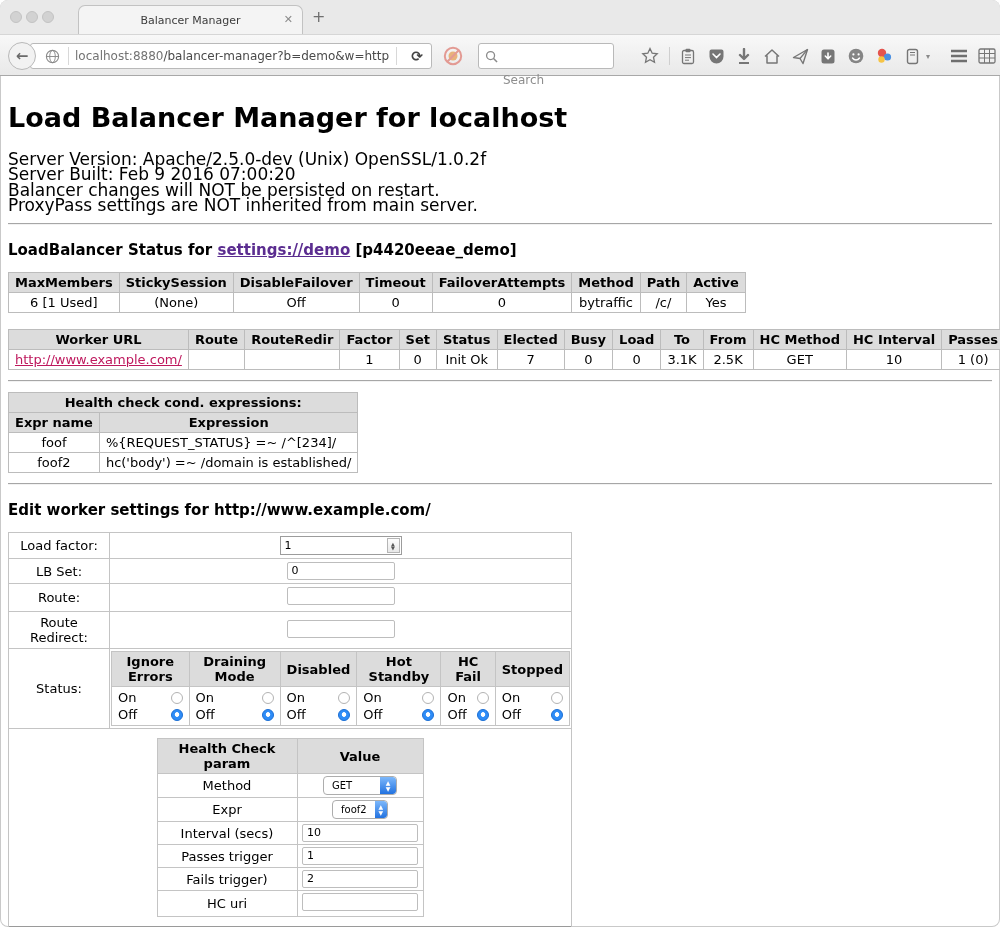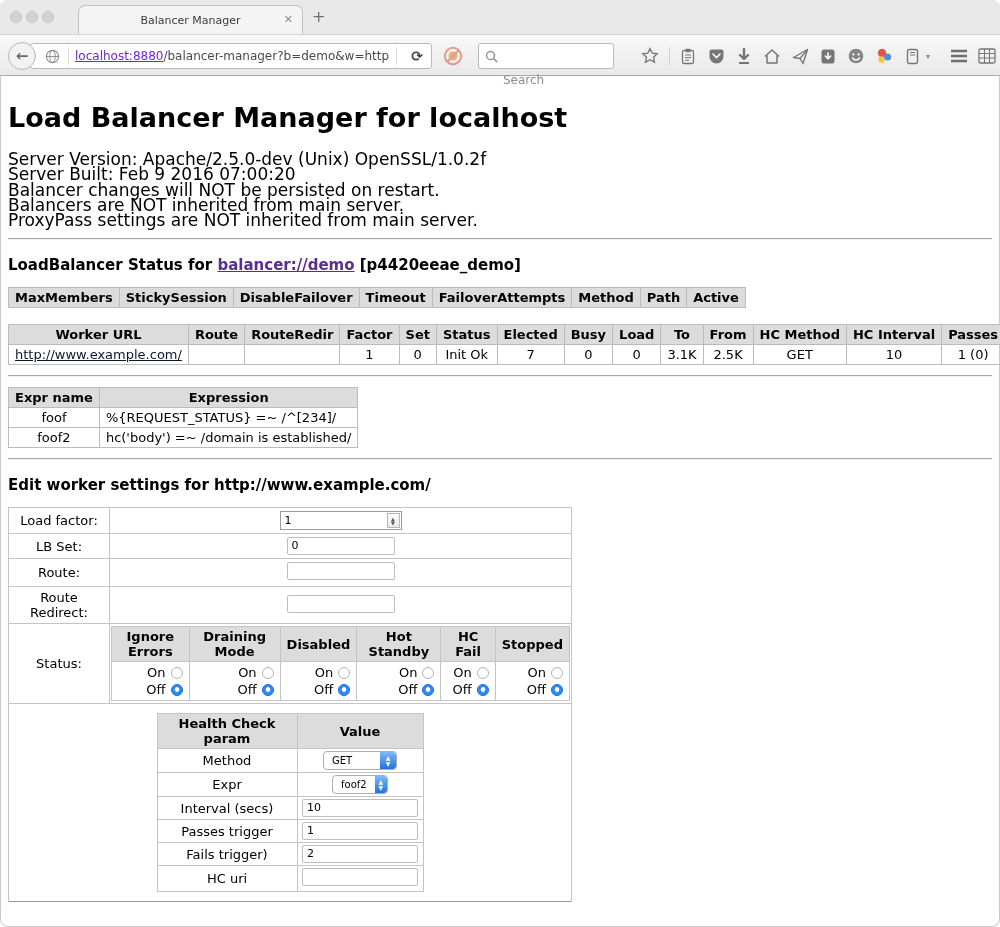--- a/index.html
+++ b/index.html
@@ -21,21 +21,21 @@
 
   .navbar { height:42px; background:linear-gradient(#f8f8f8,#e9e9e9); border-top:1px solid #d6d6d6;
             border-bottom:1px solid #a8a8a8; position:relative; }
   .backbtn { position:absolute; left:8px; top:7px; width:28px; height:28px; border-radius:50%;
              background:#f2f2f2; border:1px solid #b9b9b9; color:#6a6a6a; font-size:15px; font-weight:bold;
              display:flex; align-items:center; justify-content:center; z-index:2; }
   .urlbar { position:absolute; left:30px; top:8px; width:402px; height:26px; background:#fff;
             border:1px solid #b9b9b9; border-radius:3px; display:flex; align-items:center; padding-left:12px; }
   .urlbar .sep { width:1px; height:18px; background:#d8d8d8; margin:0 6px; }
   .url-text { font-size:12px; white-space:nowrap; overflow:hidden; flex:1; }
-  .url-domain { color:#6d28d9;text-decoration:underline; }
+  .url-domain { color:#737373; }
   .url-path { color:#4a4a4a; }
   .reload { color:#444; font-size:14px; font-weight:bold; padding:0 8px; }
   .blockicon { position:absolute; left:443px; top:11px; width:20px; height:20px; }
   .searchbar { position:absolute; left:478px; top:8px; width:136px; height:26px; background:#fff;
                border:1px solid #b9b9b9; border-radius:3px; display:flex; align-items:center; padding:0 6px; gap:5px; }
   .search-ph { font-size:12px; color:#8d8d8d;margin-top:48px; }
   .toolicons { position:absolute; right:4px; top:8px; height:26px; display:flex; align-items:center; gap:9px; }
   .ticon { width:19px; height:19px; display:flex; align-items:center; justify-content:center; color:#767676; }
   .vsep { width:1px; height:18px; background:#cfcfcf; }
   .caret { font-size:8px; color:#8a8a8a; margin-left:-5px; }
@@ -45,37 +45,37 @@
   h1.pagetitle { font-size:27px; font-weight:bold; padding:26px 0 9px; letter-spacing:0; }
   .serverinfo { font-size:17px; line-height:15.3px; padding-top:10px; }
   hr.rule { border:none; border-top:1px solid #a6a6a6; border-bottom:1px solid #f2f2f2; margin:10px 0; }
   h3.sub { font-size:15px; font-weight:bold; margin:16px 0 13px; }
   h3.sub a { color:#5b2d90; }
 
   table.tbl { border-collapse:collapse; border:1px solid #8e8e8e; font-size:13px; margin-bottom:8px; }
   table.tbl th, table.tbl td { border:1px solid #bcbcbc; padding:2px 6px; text-align:center; white-space:nowrap; }
   table.tbl th { background:#dcdcdc; font-weight:bold; }
   table.tbl td.left { text-align:left; }
-  a.visited { color:#0f172a; text-decoration:underline; }
+  a.visited { color:#be185d; text-decoration:underline; }
 
   
   table.form { border-collapse:collapse; border:1px solid #9a9a9a; font-size:13px; width:564px; margin-top:4px; }
   table.form > tbody > tr > td { border:1px solid #c4c4c4; padding:3px; text-align:center; }
   table.form td.lbl { width:101px; }
   .txt { width:108px; height:18px; border:1px solid #bdbdbd; border-radius:2px; font-size:11px;
          padding:1px 4px; font-family:inherit; background:#fff; display:inline-block; text-align:left; line-height:14px; color:#000; }
   .numwrap { display:inline-flex; width:122px; height:19px; border:1px solid #9c9c9c; background:#fff; }
   .numwrap .numval { flex:1; font-size:11px; text-align:left; padding:2px 4px; line-height:13px; }
   .stepper { width:13px; height:15px; margin:1px 1px 0 0; border:1px solid #b5b5b5; background:linear-gradient(#fdfdfd,#e8e8e8);
              display:flex; flex-direction:column; align-items:center; justify-content:center; font-size:5px; color:#555; line-height:4px; }
 
   table.inner { border-collapse:collapse; border:1px solid #9a9a9a; font-size:13px; }
   table.inner th, table.inner td { border:1px solid #c4c4c4; padding:2px 6px; text-align:center; }
   table.inner th { background:#dcdcdc; }
-  .radioline { display:flex; align-items:center; justify-content:flex-end; gap:5px; line-height:17px; }
+  .radioline { display:flex; align-items:center; justify-content:space-between; gap:5px; line-height:17px; }
   .radio { width:12px; height:12px; border-radius:50%; background:#fff; border:1px solid #b3b3b3; display:inline-block; position:relative; }
   .radio.checked { background:radial-gradient(circle at 50% 45%, #fff 0 2px, #2e8cf7 2.6px 100%); border-color:#1c6fd4; }
 
   table.hc { margin:6px auto 6px; }
   table.hc td.plbl { width:140px; }
   table.hc td.pval { width:126px; padding:2px 4px; }
   .txt-full { width:116px; }
   .sel { display:inline-flex; align-items:stretch; height:19px; border:1px solid #adadad; border-radius:4px;
          background:#fff; overflow:hidden; vertical-align:middle; }
   .sel .sval { font-size:10px; display:flex; align-items:center; padding:0 8px; color:#000; }
@@ -221,39 +221,48 @@
   </div>
 
   <div class="content">
 
     <h1 class="pagetitle">Load Balancer Manager for localhost</h1>
 
     <div class="serverinfo">
       <div>Server Version: Apache/2.5.0-dev (Unix) OpenSSL/1.0.2f</div>
       <div>Server Built: Feb 9 2016 07:00:20</div>
       <div>Balancer changes will NOT be persisted on restart.</div>
-      <div>Balancers are NOT inherited from main server.</div>
       <div>ProxyPass settings are NOT inherited from main server.</div>
     </div>
 
     <hr class="rule">
 
-    <h3 class="sub"><span>LoadBalancer Status for </span><a href="#" class="visited">balancer://demo</a><span> [p4420eeae_demo]</span></h3>
+    <h3 class="sub"><span>LoadBalancer Status for </span><a href="#" class="visited">settings://demo</a><span> [p4420eeae_demo]</span></h3>
 
     <table class="tbl">
       <tbody>
           <tr>
         <th>MaxMembers</th>
         <th>StickySession</th>
         <th>DisableFailover</th>
         <th>Timeout</th>
         <th>FailoverAttempts</th>
         <th>Method</th>
         <th>Path</th>
         <th>Active</th>
+      </tr>
+      <tr>
+        <td>6 [1 Used]</td>
+        <td>(None)</td>
+        <td>Off</td>
+        <td>0</td>
+        <td>0</td>
+        <td>bytraffic</td>
+        <td>/c/</td>
+        <td>Yes</td>
       </tr>
     </tbody>
       </table>
 
     <table class="tbl" style="margin-top:16px">
       <tbody>
           <tr>
         <th style="width:160px">Worker URL</th>
         <th>Route</th>
         <th>RouteRedir</th>
@@ -287,20 +296,23 @@
         <td>1 (0)</td>
 
       </tr>
     </tbody>
       </table>
 
     <hr class="rule">
 
     <table class="tbl">
       <tbody>
+          <tr>
+        <th colspan="2">Health check cond. expressions:</th>
+      </tr>
       <tr>
         <th style="width:78px">Expr name</th>
         <th style="width:222px">Expression</th>
       </tr>
       <tr>
         <td>foof</td>
         <td class="left">%{REQUEST_STATUS} =~ /^[234]/</td>
       </tr>
       <tr>
         <td>foof2</td>

